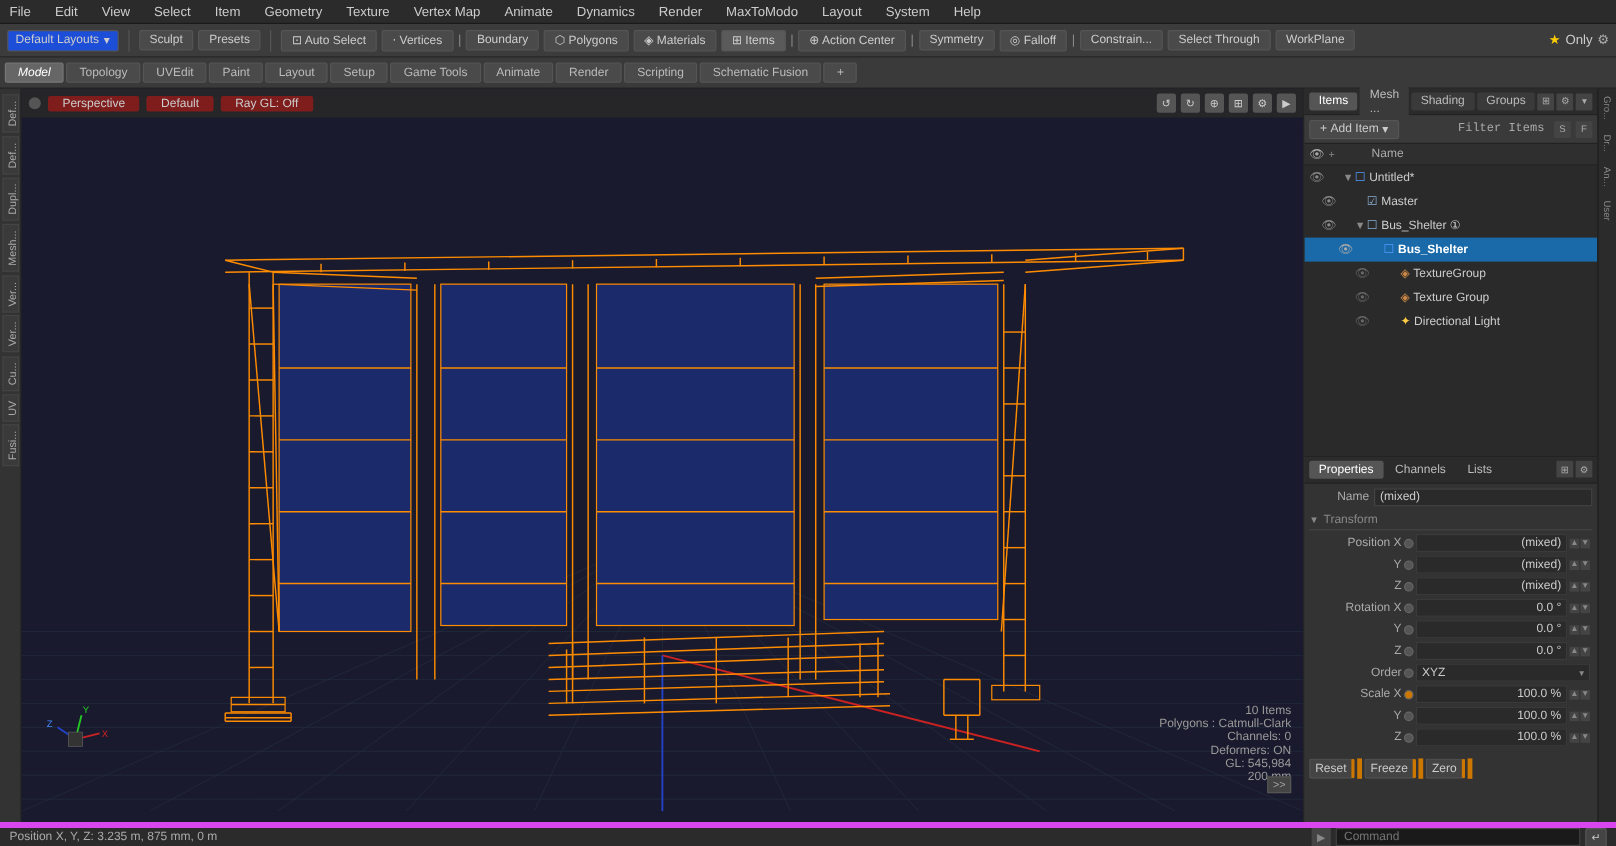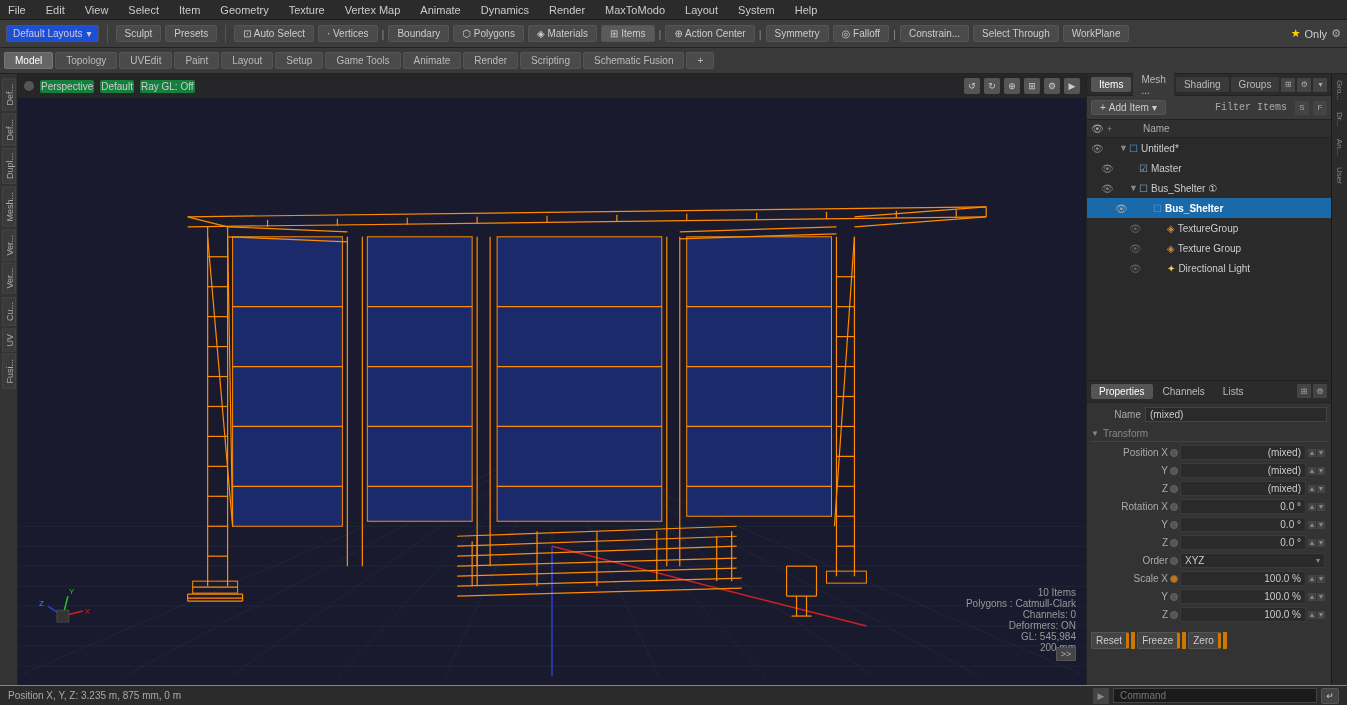--- a/index.html
+++ b/index.html
@@ -81,20 +81,21 @@
       color: #bbb;
       font-size: 10px;
       padding: 2px 10px;
       cursor: pointer;
       border-radius: 2px;
     }
     .mode-tab.active {
       background: #666;
       color: #fff;
       border-color: #777;
+      font-style: italic;
     }
 
     
     #main-area {
       display: flex;
       height: calc(705px - 20px - 28px - 26px - 20px);
     }
 
     
     #left-sidebar {
@@ -144,22 +145,22 @@
     }
     .vp-dot {
       width: 10px; height: 10px;
       background: #555;
       border-radius: 50%;
       cursor: pointer;
     }
     .vp-label {
       color: #ccc;
       font-size: 10px;
-      padding: 1px 1px;
-      background: #15803d;
+      padding: 1px 12px;
+      background: #7f1d1d;
       border-radius: 2px;
       cursor: pointer;
     }
     .vp-icons {
       margin-left: auto;
       display: flex;
       gap: 4px;
       align-items: center;
     }
     .vp-icon {
@@ -446,21 +447,21 @@
       color: #888;
       padding: 6px 2px;
       cursor: pointer;
       white-space: nowrap;
     }
 
     
     #status-bar {
       height: 20px;
       background: #2b2b2b;
-      border-top: 1px solid #d946ef;
+      border-top: 5px solid #d946ef;
       display: flex;
       align-items: center;
       padding: 0 8px;
       font-size: 10px;
       color: #aaa;
     }
     #command-area {
       display: flex;
       align-items: center;
       margin-left: auto;

